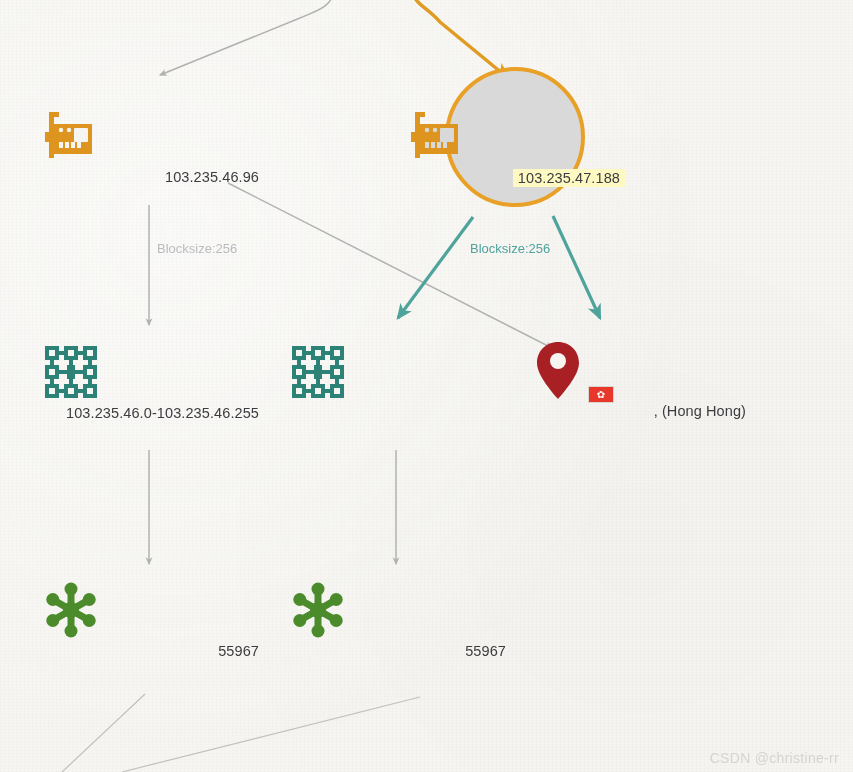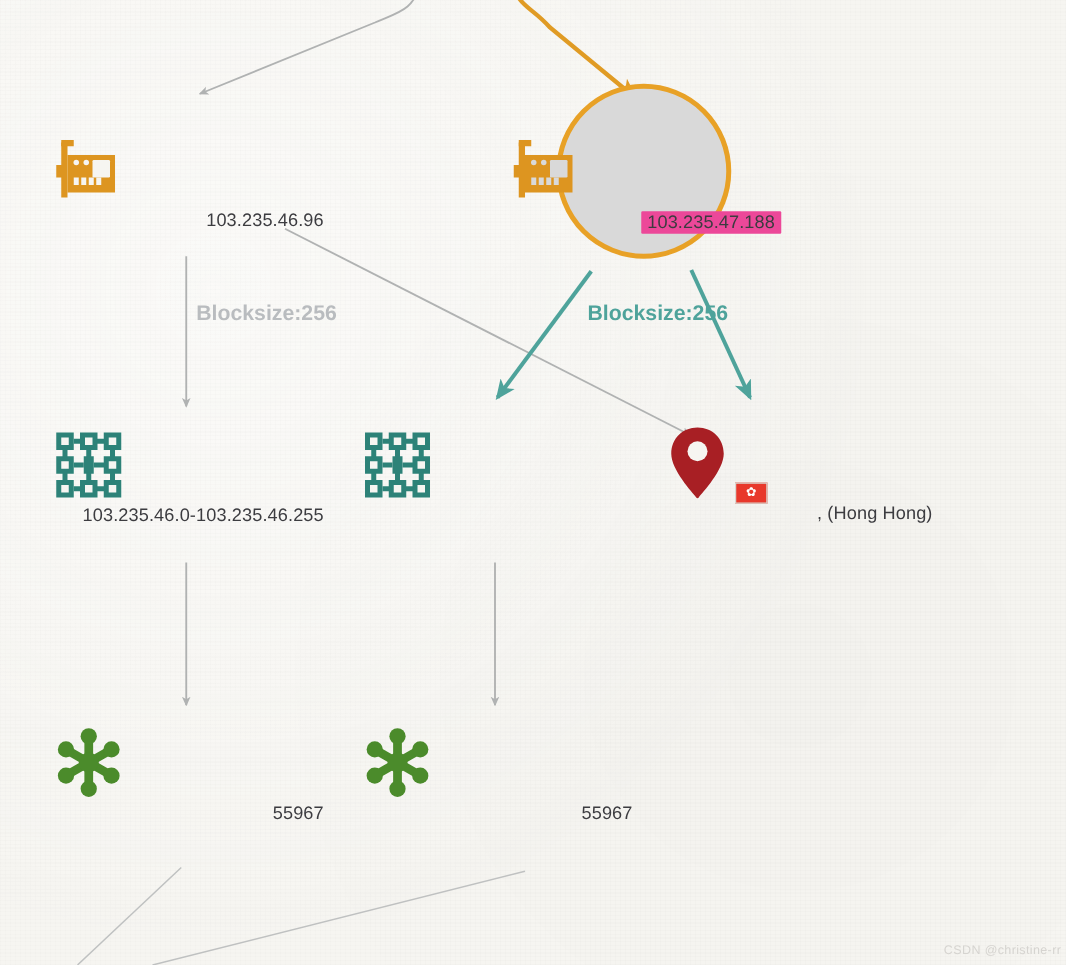--- a/index.html
+++ b/index.html
@@ -48,53 +48,52 @@
     z-index: 1;
     width: 140px; height: 140px;
     margin-left: -70px; margin-top: -70px;
     border-radius: 50%;
     background: #d9d9d9;
     border: 4px solid #e8a126;
     box-sizing: border-box;
   }
   .selected-label-bg {
     display: inline-block;
-    background: #ec4899;
+    background: #fef9c3;
     padding: 1px 5px;
     border-radius: 1px;
   }
   .edge-label {
     position: absolute;
     z-index: 3;
-    font-size: 17px;
+    font-size: 13px;
     white-space: nowrap;
-    font-weight: bold;
   }
   .edge-label.grey { color: #b9bcbf; }
   .edge-label.teal { color: #4ea39b; }
   .flag-badge {
     position: absolute;
     z-index: 3;
     width: 26px; height: 17px;
     background: #e8382b;
     border: 1px solid #d9d6cf;
     box-sizing: border-box;
     display: flex; align-items: center; justify-content: center;
     color: #ffffff;
     font-size: 10px;
     line-height: 1;
   }
   #watermark {
     position: absolute;
     right: 0px; bottom: 6px;
     z-index: 5;
-    font-size: 10px;
+    font-size: 14px;
     color: #d6d4d0;
     letter-spacing: .3px;
-    padding-right: 4px;
+    padding-right: 14px;
   }
 </style>
 </head>
 <body>
 
 <div id="paper-texture"></div>
 
 <svg id="graph-canvas" viewBox="0 0 853 772" width="853" height="772" xmlns="http://www.w3.org/2000/svg">
   <defs>
     <marker id="arrow-grey" viewBox="0 0 10 10" refX="8.5" refY="5" markerWidth="5.2" markerHeight="5.2" orient="auto-start-reverse">

